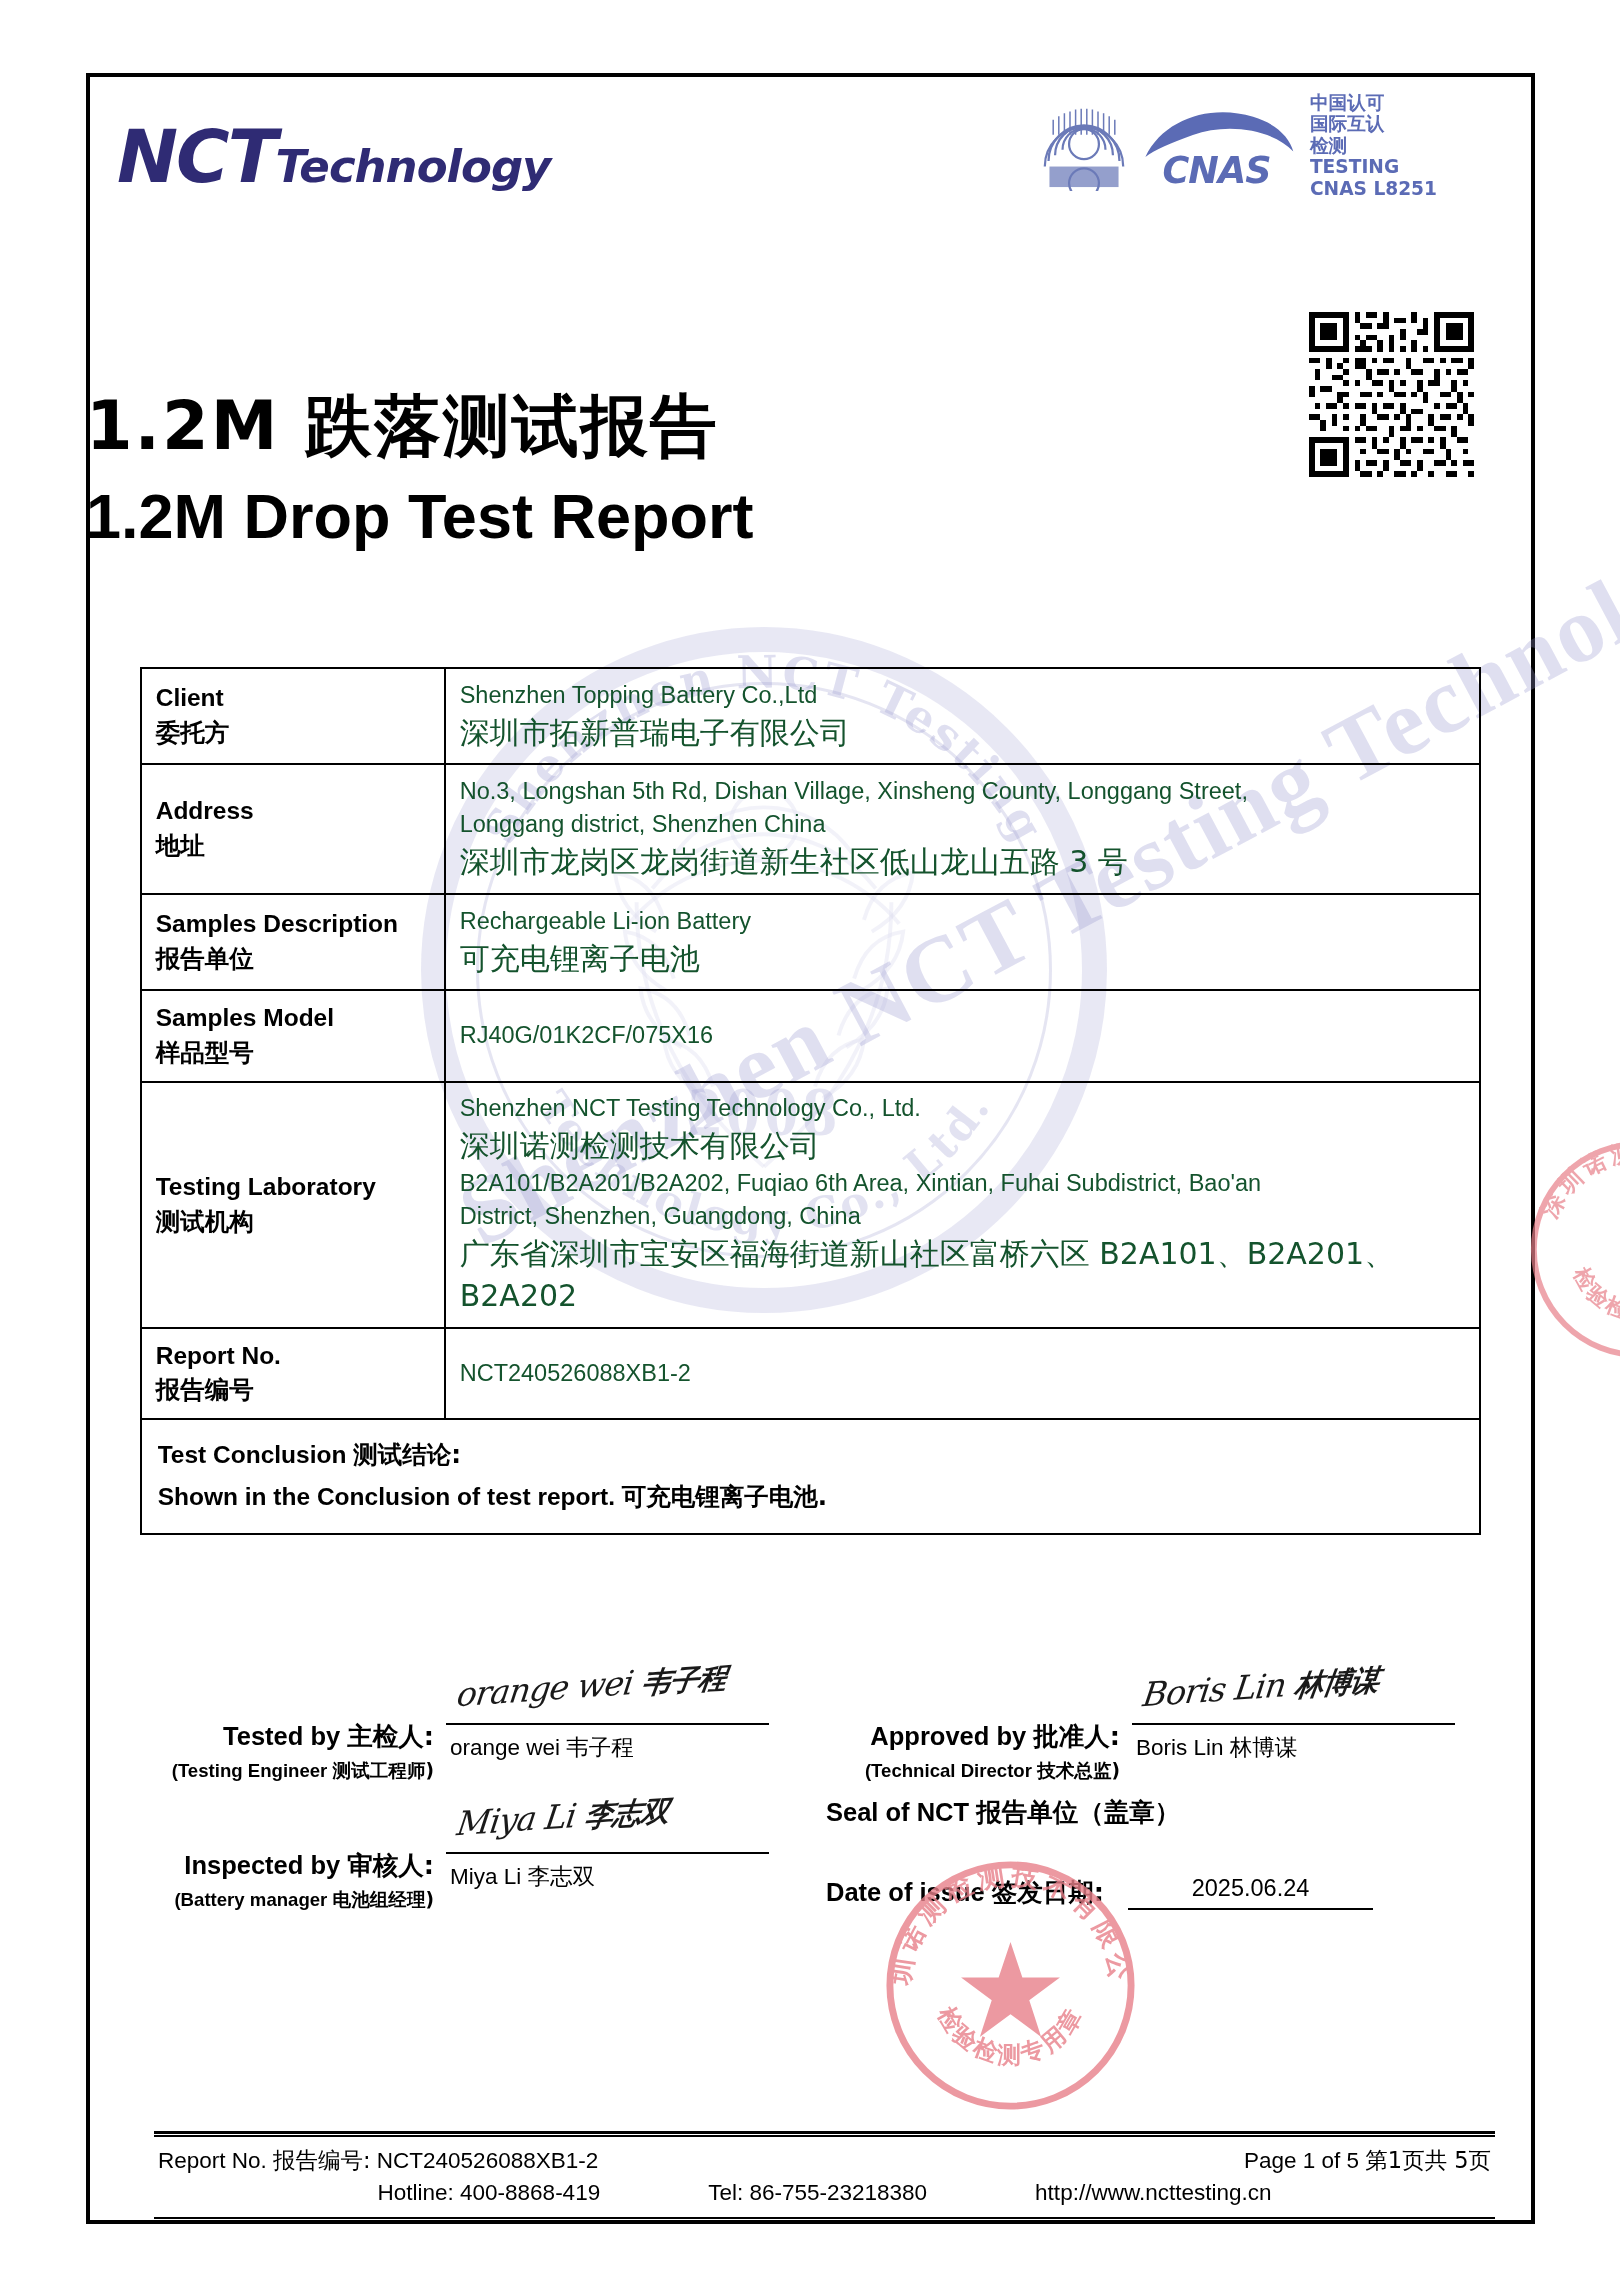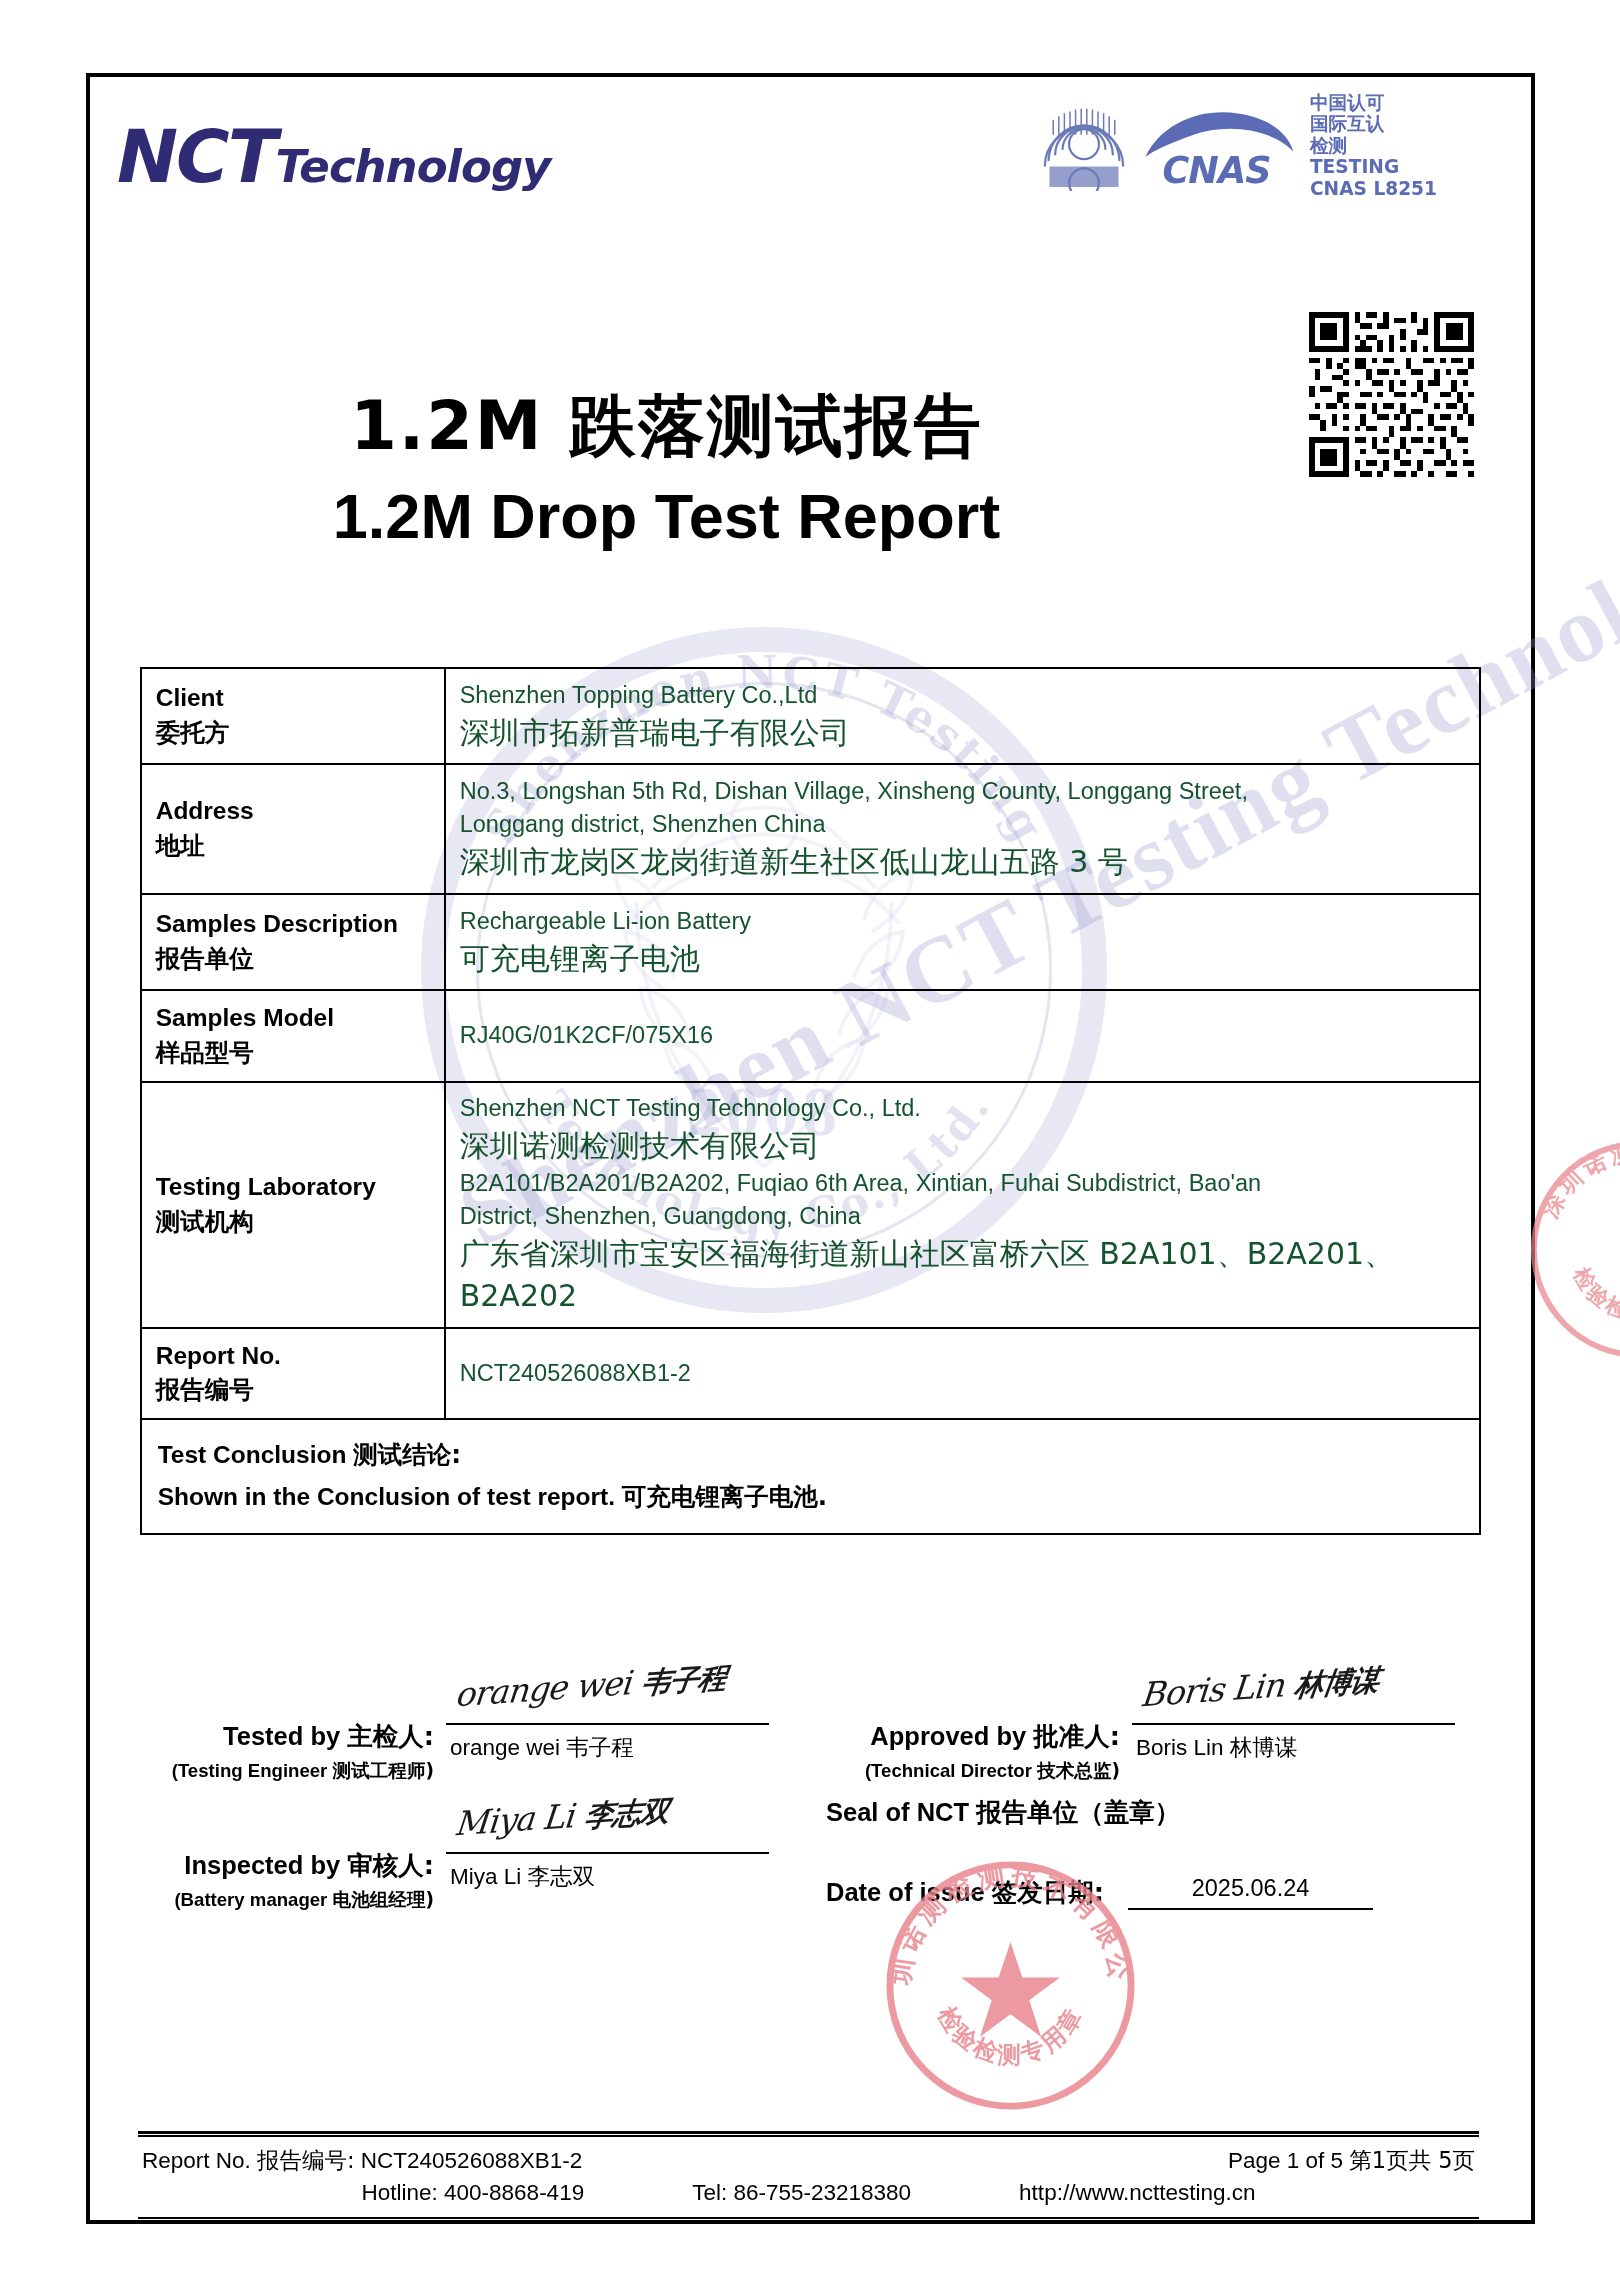--- a/index.html
+++ b/index.html
@@ -130,21 +130,20 @@
     width: 165px; height: 165px;
     z-index: 5;
     background: #fff;
   }
 
   
   .titles {
     position: absolute;
     left: 86px; top: 384px;
     width: 1161px;
-    text-align: center;
     z-index: 5;
   }
   .title-cn {
     font-family: "DejaVu Sans", sans-serif;
     font-weight: bold;
     font-size: 67px;
     color: #000;
     letter-spacing: 2px;
     line-height: 1.28;
   }
@@ -329,21 +328,21 @@
     left: 1527px; top: 1137px;
     width: 225px; height: 225px;
     z-index: 7;
     opacity: 0.70;
     pointer-events: none;
   }
 
   
   .footer {
     position: absolute;
-    left: 138px; top: 2131px;
+    left: 154px; top: 2131px;
     width: 1341px;
     z-index: 6;
   }
   .footer-rule-top {
     border-top: 3.9px solid #000;
     border-bottom: 2px solid #000;
     height: 5.9px;
   }
   .footer-rule-bottom {
     border-top: 2px solid #000;

